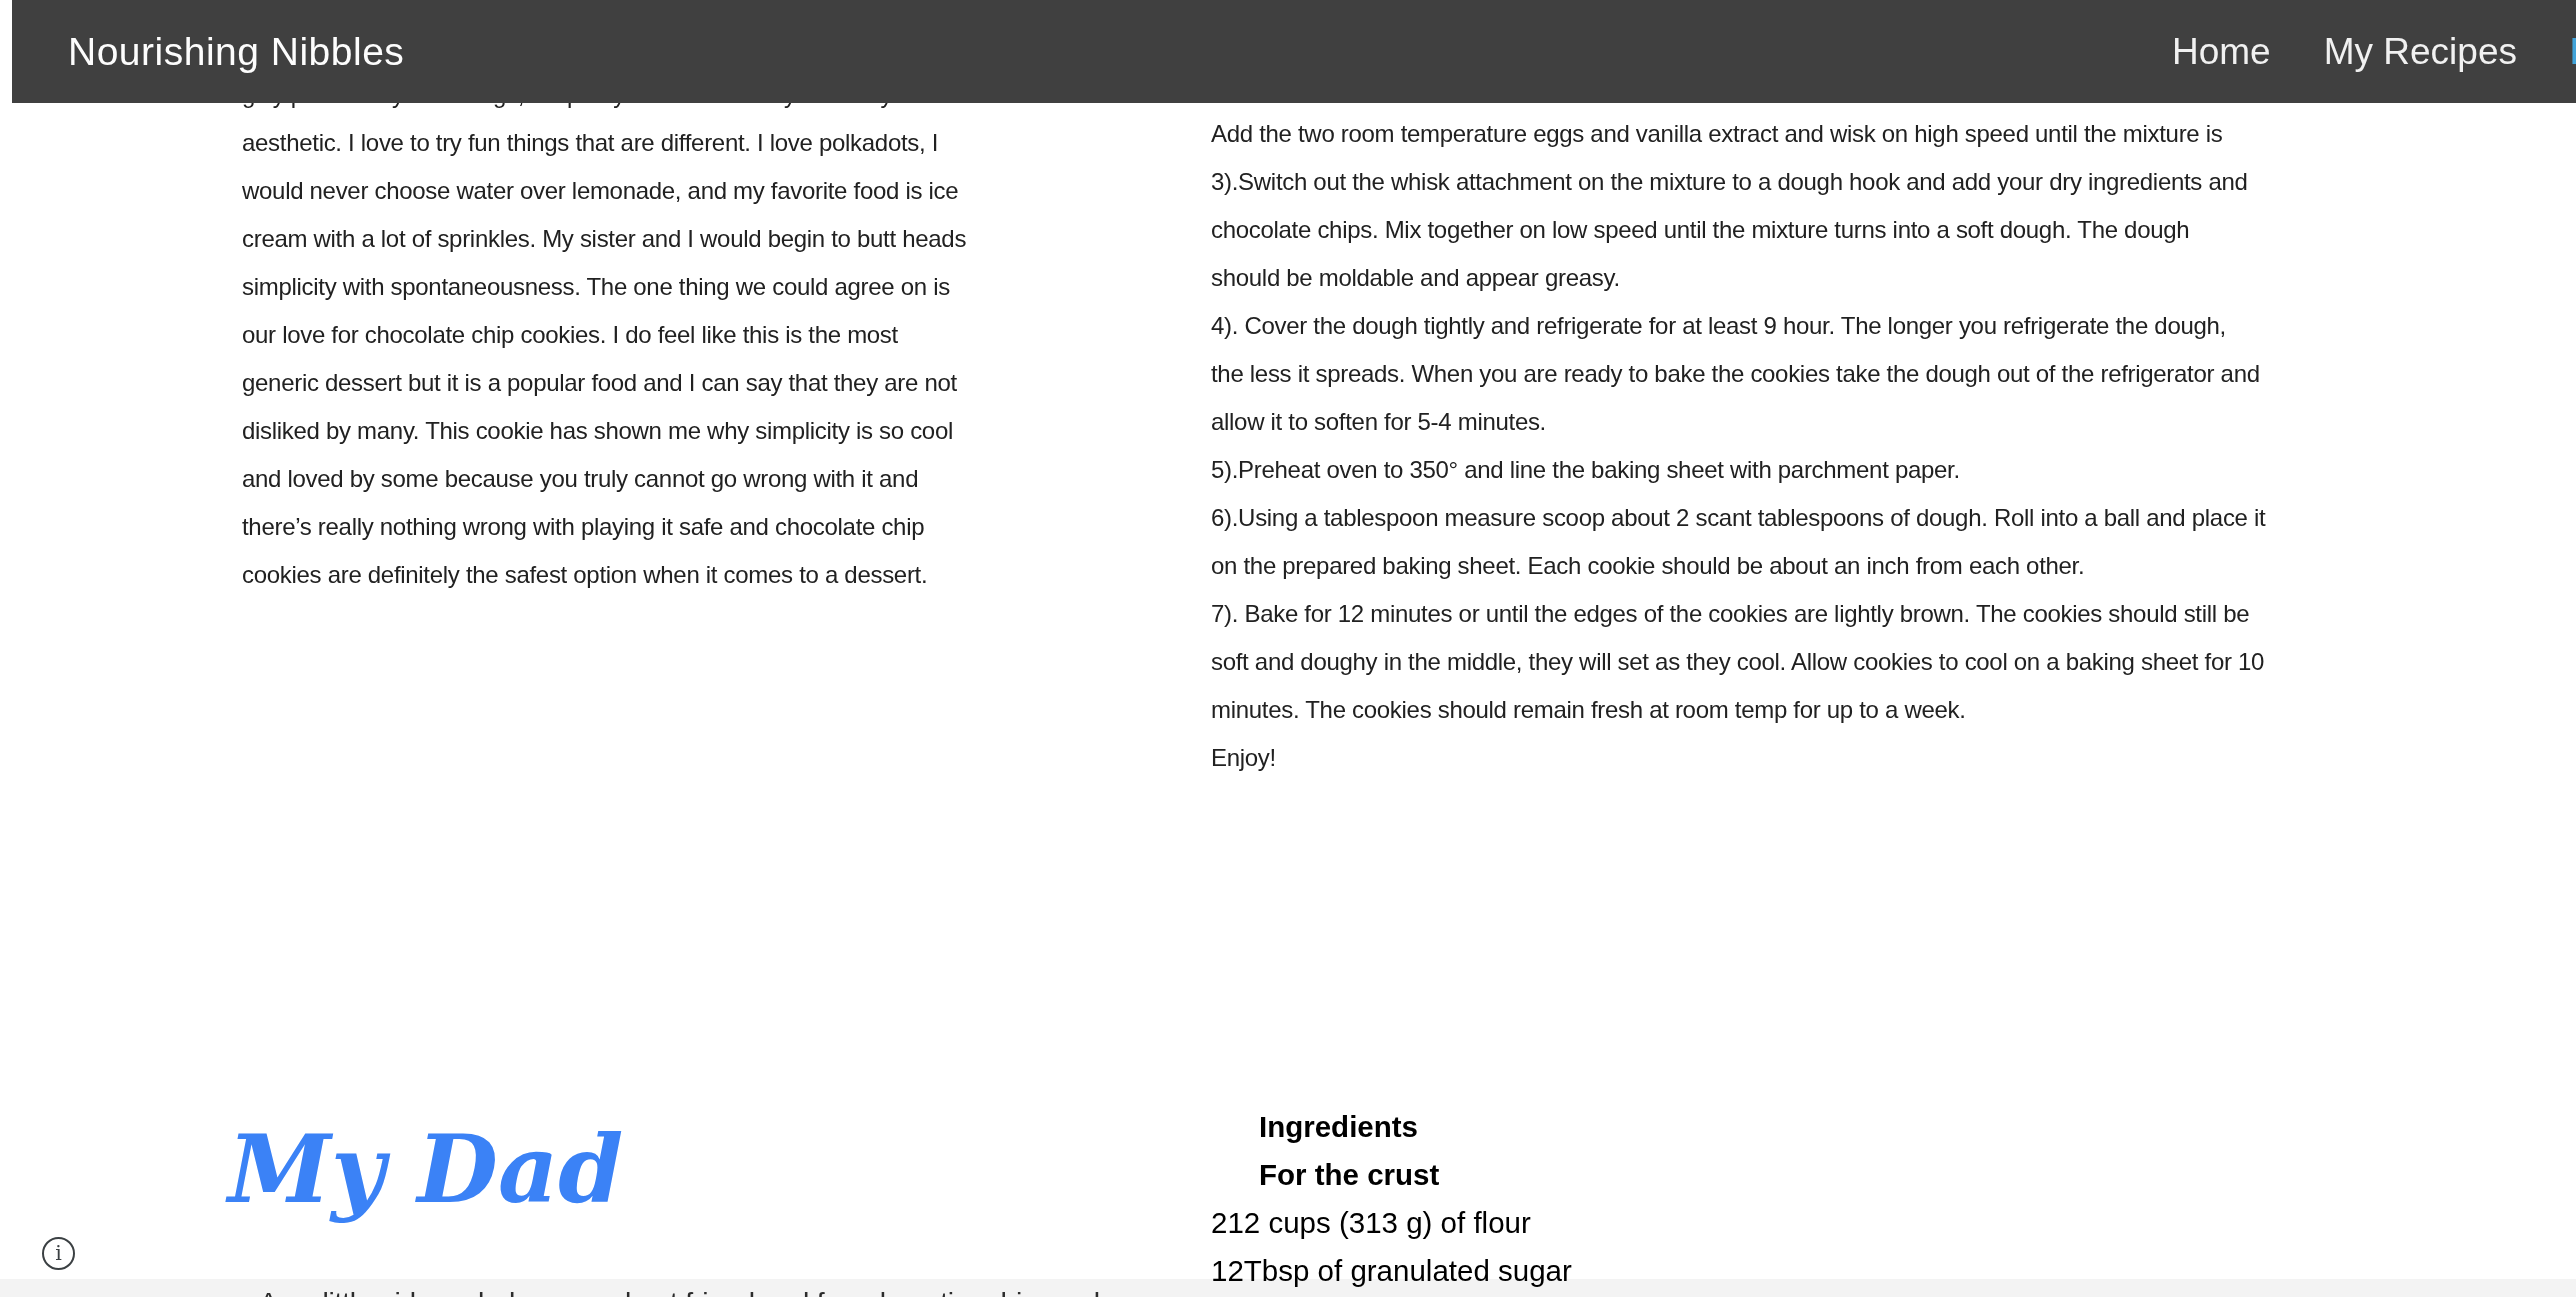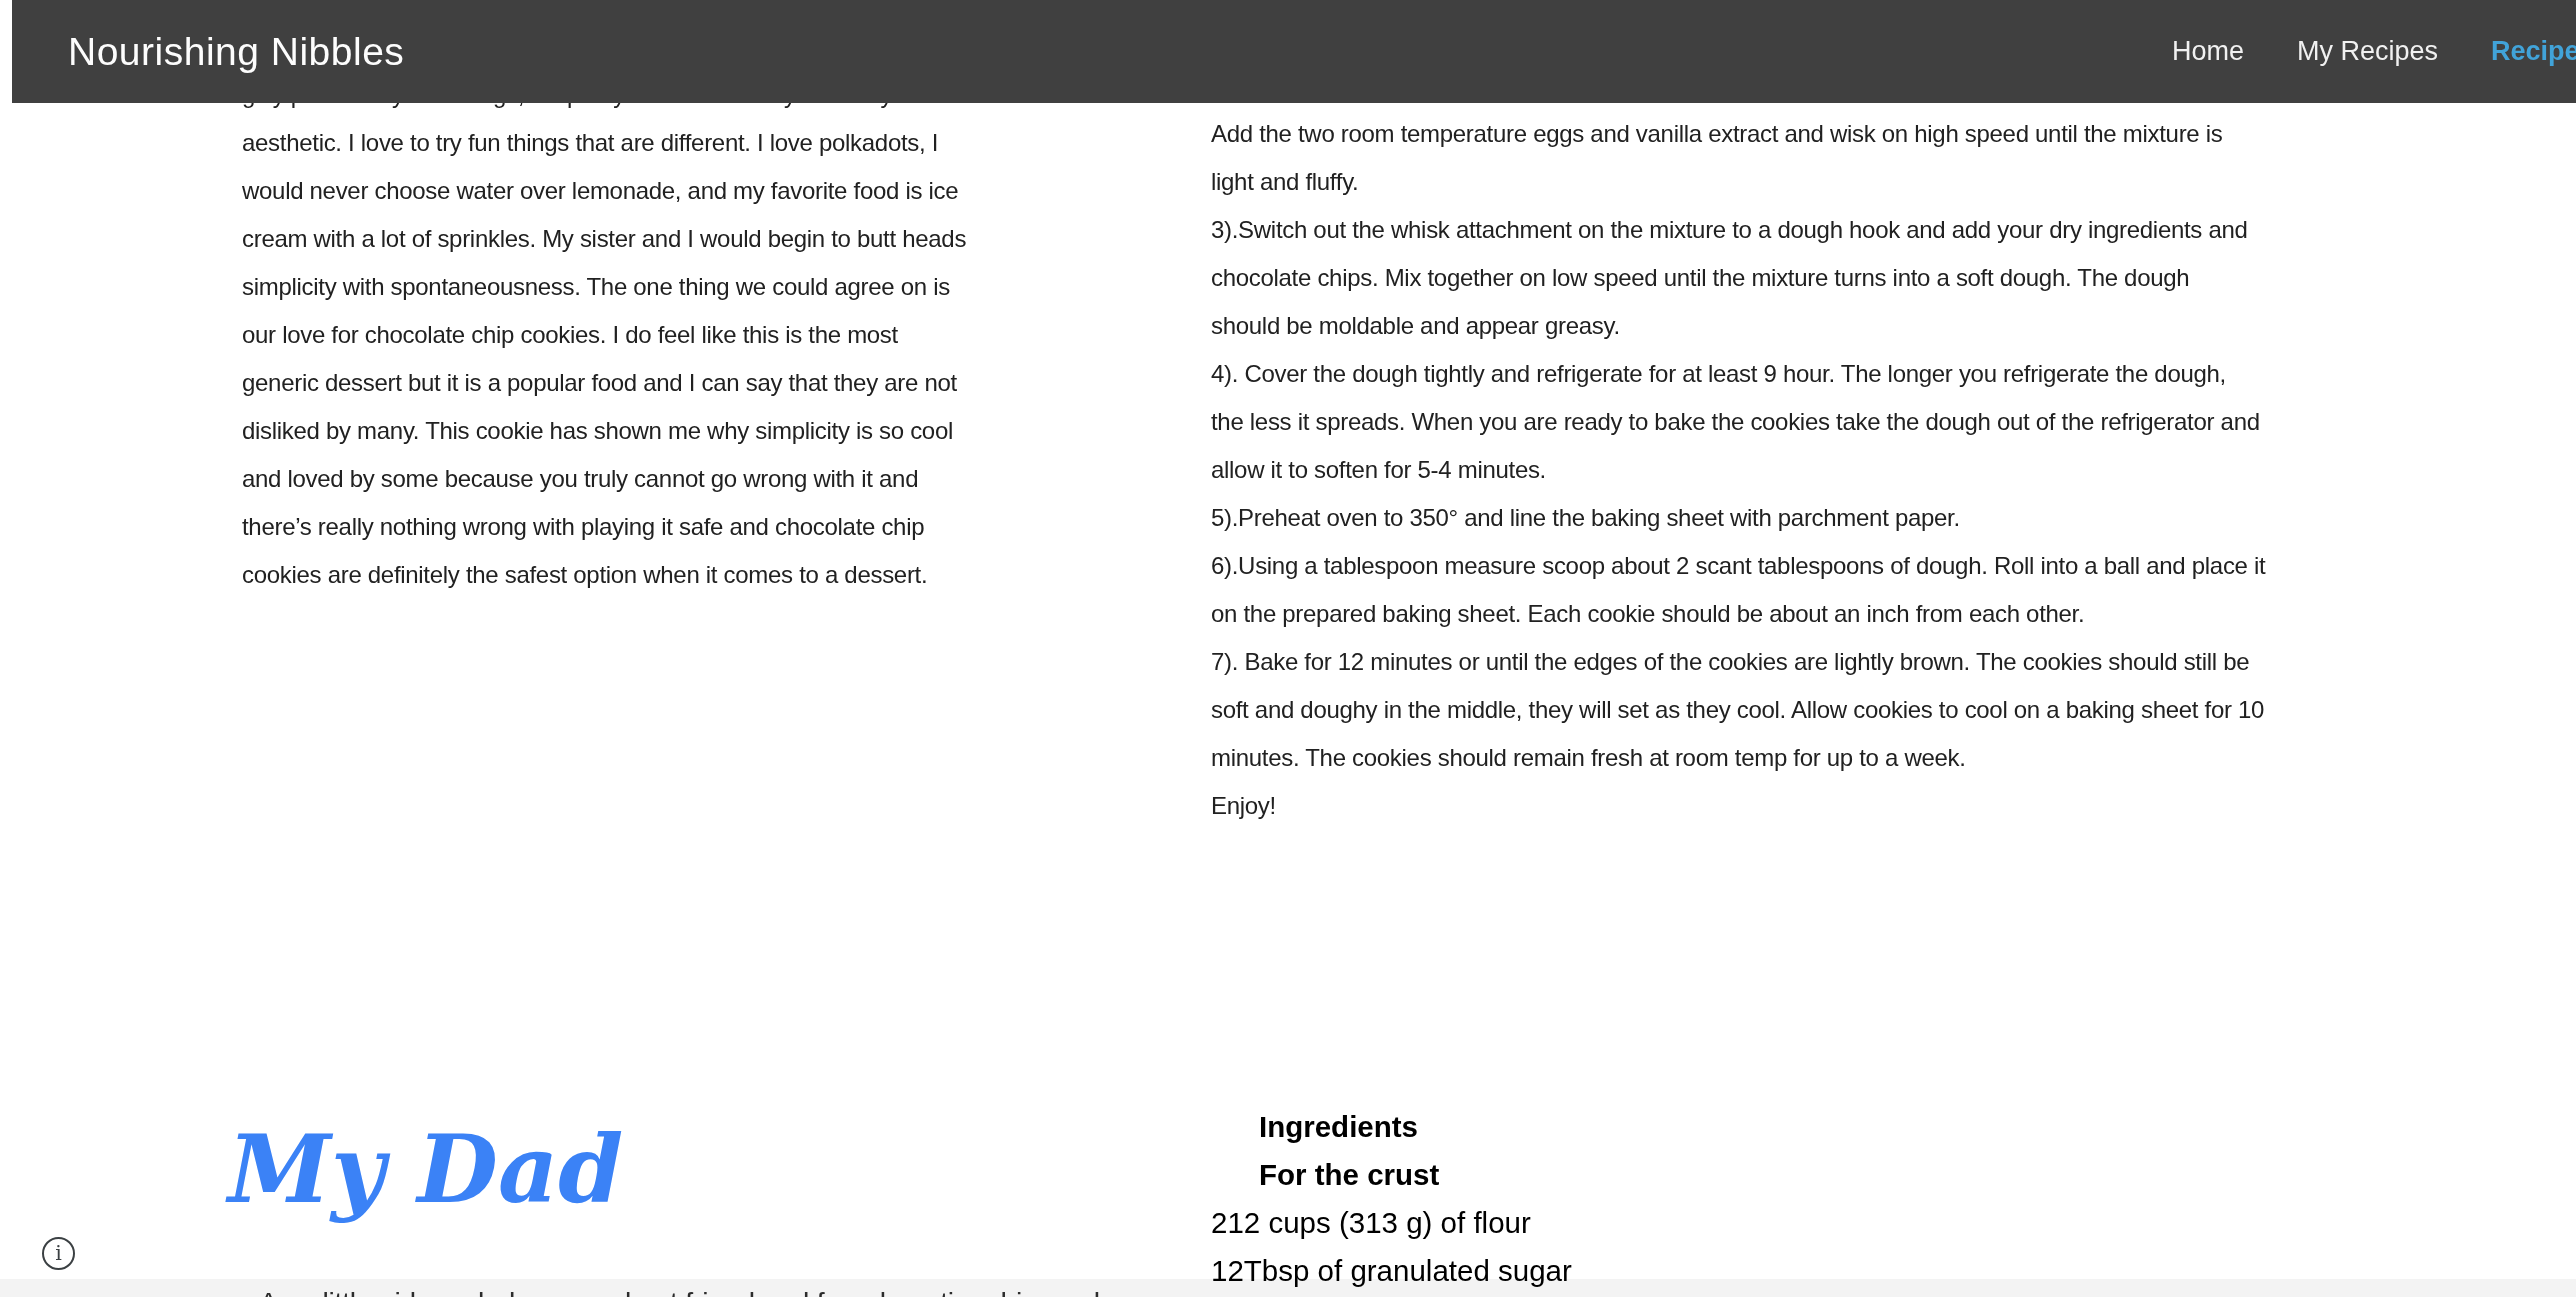--- a/index.html
+++ b/index.html
@@ -47,21 +47,21 @@
     left: 2160px;
     top: 0;
     height: 103px;
     display: flex;
     align-items: center;
     gap: 53px;
     white-space: nowrap;
   }
   .nav-link {
     color: #f1f1f1;
-    font-size: 27px;
+    font-size: 37px;
     font-weight: 400;
     text-decoration: none;
     cursor: pointer;
   }
   .nav-link.active {
     color: #41a3d9;
     font-weight: 700;
   }
 
   
@@ -177,21 +177,20 @@
       <div class="line">our love for chocolate chip cookies. I do feel like this is the most</div>
       <div class="line">generic dessert but it is a popular food and I can say that they are not</div>
       <div class="line">disliked by many. This cookie has shown me why simplicity is so cool</div>
       <div class="line">and loved by some because you truly cannot go wrong with it and</div>
       <div class="line">there’s really nothing wrong with playing it safe and chocolate chip</div>
       <div class="line">cookies are definitely the safest option when it comes to a dessert.</div>
     </div>
 
   <div class="right-col para">
       <div class="line">Add the two room temperature eggs and vanilla extract and wisk on high speed until the mixture is</div>
-      <div class="line">light and fluffy.</div>
       <div class="line">3).Switch out the whisk attachment on the mixture to a dough hook and add your dry ingredients and</div>
       <div class="line">chocolate chips. Mix together on low speed until the mixture turns into a soft dough. The dough</div>
       <div class="line">should be moldable and appear greasy.</div>
       <div class="line">4). Cover the dough tightly and refrigerate for at least 9 hour. The longer you refrigerate the dough,</div>
       <div class="line">the less it spreads. When you are ready to bake the cookies take the dough out of the refrigerator and</div>
       <div class="line">allow it to soften for 5-4 minutes.</div>
       <div class="line">5).Preheat oven to 350° and line the baking sheet with parchment paper.</div>
       <div class="line">6).Using a tablespoon measure scoop about 2 scant tablespoons of dough. Roll into a ball and place it</div>
       <div class="line">on the prepared baking sheet. Each cookie should be about an inch from each other.</div>
       <div class="line">7). Bake for 12 minutes or until the edges of the cookies are lightly brown. The cookies should still be</div>

